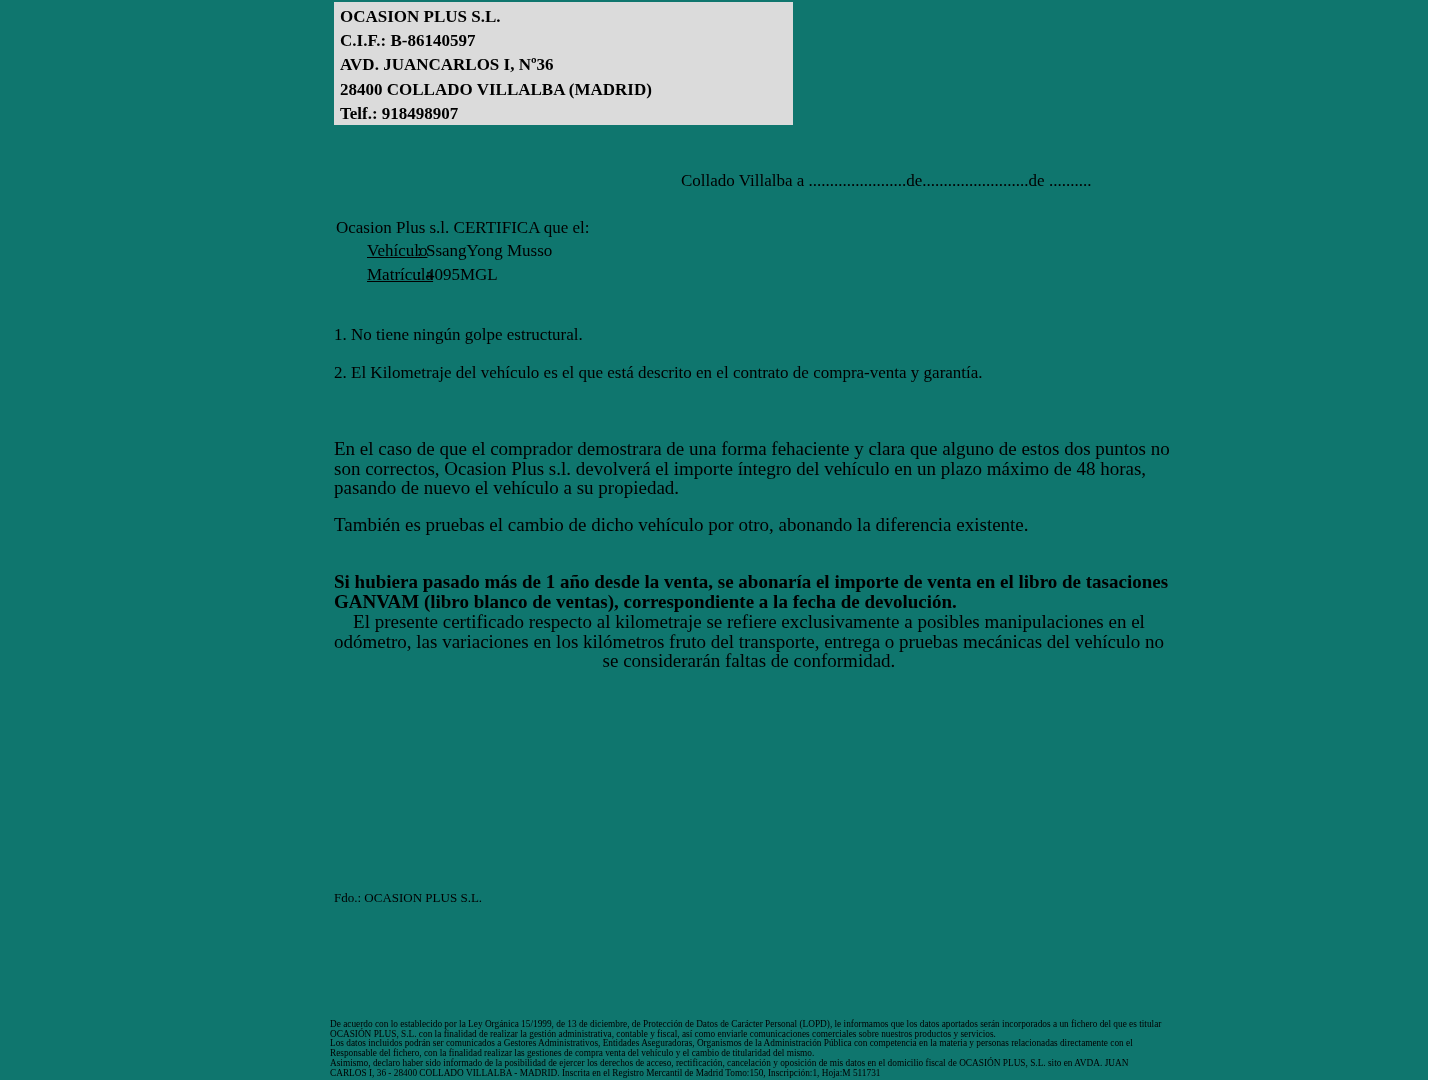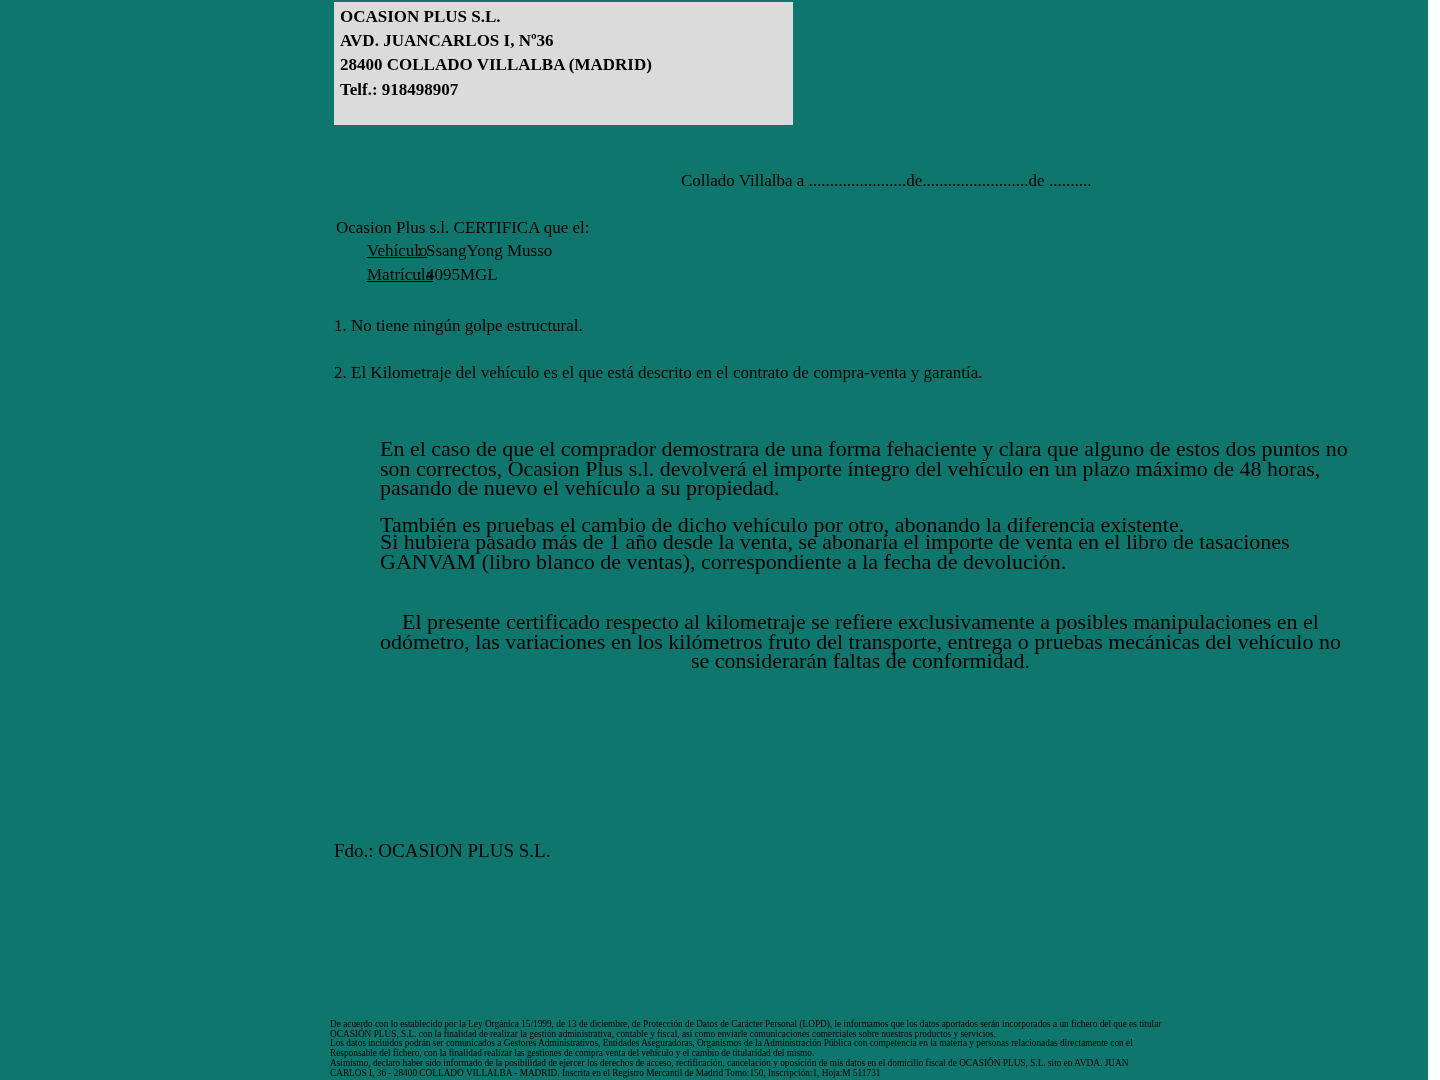--- a/index.html
+++ b/index.html
@@ -49,56 +49,56 @@
   .field-label {
     display: inline-block;
     width: 81px;
   }
   .u { text-decoration: underline; margin-left: 31px; }
 
   .point {
     font-size: 17px;
     white-space: nowrap;
   }
-  #point-1 { left: 334px; top: 316px; }
+  #point-1 { left: 334px; top: 325px; }
   #point-2 { left: 334px; top: 363px; }
 
   .para {
-    font-size: 22px;
+    font-size: 19px;
     line-height: 19.7px;
     white-space: nowrap;
-    margin-left: 46px;
   }
   #para-refund   { left: 334px; top: 439px; }
   #para-exchange { left: 334px; top: 515px; }
-  #para-ganvam   { left: 334px; top: 532px; }
+  #para-ganvam   { left: 334px; top: 572px; font-weight: bold; }
   #para-odometer { left: 334px; top: 612px; text-align: center; }
 
   .signature {
     left: 334px;
-    top: 840px;
-    font-size: 19px;
+    top: 890px;
+    font-size: 13px;
     white-space: nowrap;
   }
 
   .legal-footer {
     left: 330px;
     top: 1020px;
     font-size: 9.3px;
     line-height: 9.7px;
     white-space: nowrap;
   }
 </style>
 </head>
 <body>
 
 <div class="page">
 
   <div class="abs header-box">
     <div>OCASION PLUS S.L.</div>
+    <div>C.I.F.: B-86140597</div>
     <div>AVD. JUANCARLOS I, Nº36</div>
     <div>28400 COLLADO VILLALBA (MADRID)</div>
     <div>Telf.: 918498907</div>
   </div>
 
   <div class="abs date-line">Collado Villalba a .......................de.........................de ..........</div>
 
   <div class="abs cert-block">
     <div>Ocasion Plus s.l. CERTIFICA que el:</div>
     <div><span class="field-label"><span class="u">Vehículo</span></span><span>: SsangYong Musso</span></div>

